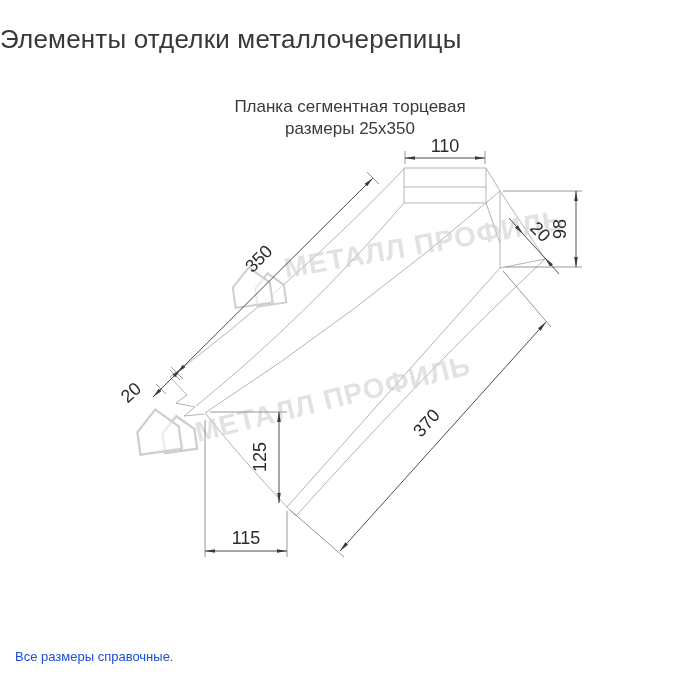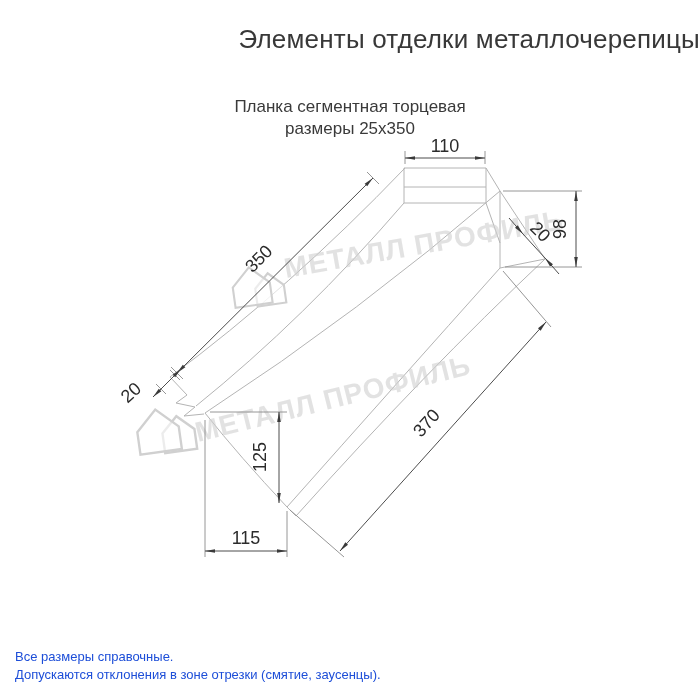--- a/index.html
+++ b/index.html
@@ -1,21 +1,21 @@
 <!DOCTYPE html>
 <html><head>
 <meta charset="utf-8">
 <style>
   html,body{margin:0;padding:0;}
   body{
     width:700px;height:700px;position:relative;background:#ffffff;
     font-family:"Liberation Sans", sans-serif;overflow:hidden;
   }
   .page-title{
-    position:absolute;top:24px;left:0;width:700px;text-align:right;
+    position:absolute;top:24px;left:0;width:700px;text-align:left;
     font-size:26px;font-weight:400;color:#383838;letter-spacing:0.2px;
   }
   .drawing-subtitle{
     position:absolute;top:96px;left:0;width:700px;text-align:center;
     font-size:17px;line-height:22px;color:#3a3a3a;
   }
   .drawing-svg{position:absolute;left:0;top:0;}
   .footnotes{
     position:absolute;left:15px;top:648px;width:640px;
     font-size:13px;line-height:17.5px;color:#1d4ed8;
@@ -125,14 +125,13 @@
 
     <path class="extline" d="M 205,420 L 205,557"></path>
     <path class="extline" d="M 287,511 L 287,557"></path>
     <path class="dimline" marker-start="url(#arw)" marker-end="url(#arw)" d="M 205,551 L 287,551"></path>
     <text class="dimtext" x="246" y="544" text-anchor="middle">115</text>
   </g>
 </svg>
 
 <div class="footnotes">
   <div>Все размеры справочные.</div>
-  <div>Допускаются отклонения в зоне отрезки (смятие, заусенцы).</div>
 </div>
 
 </body></html>

